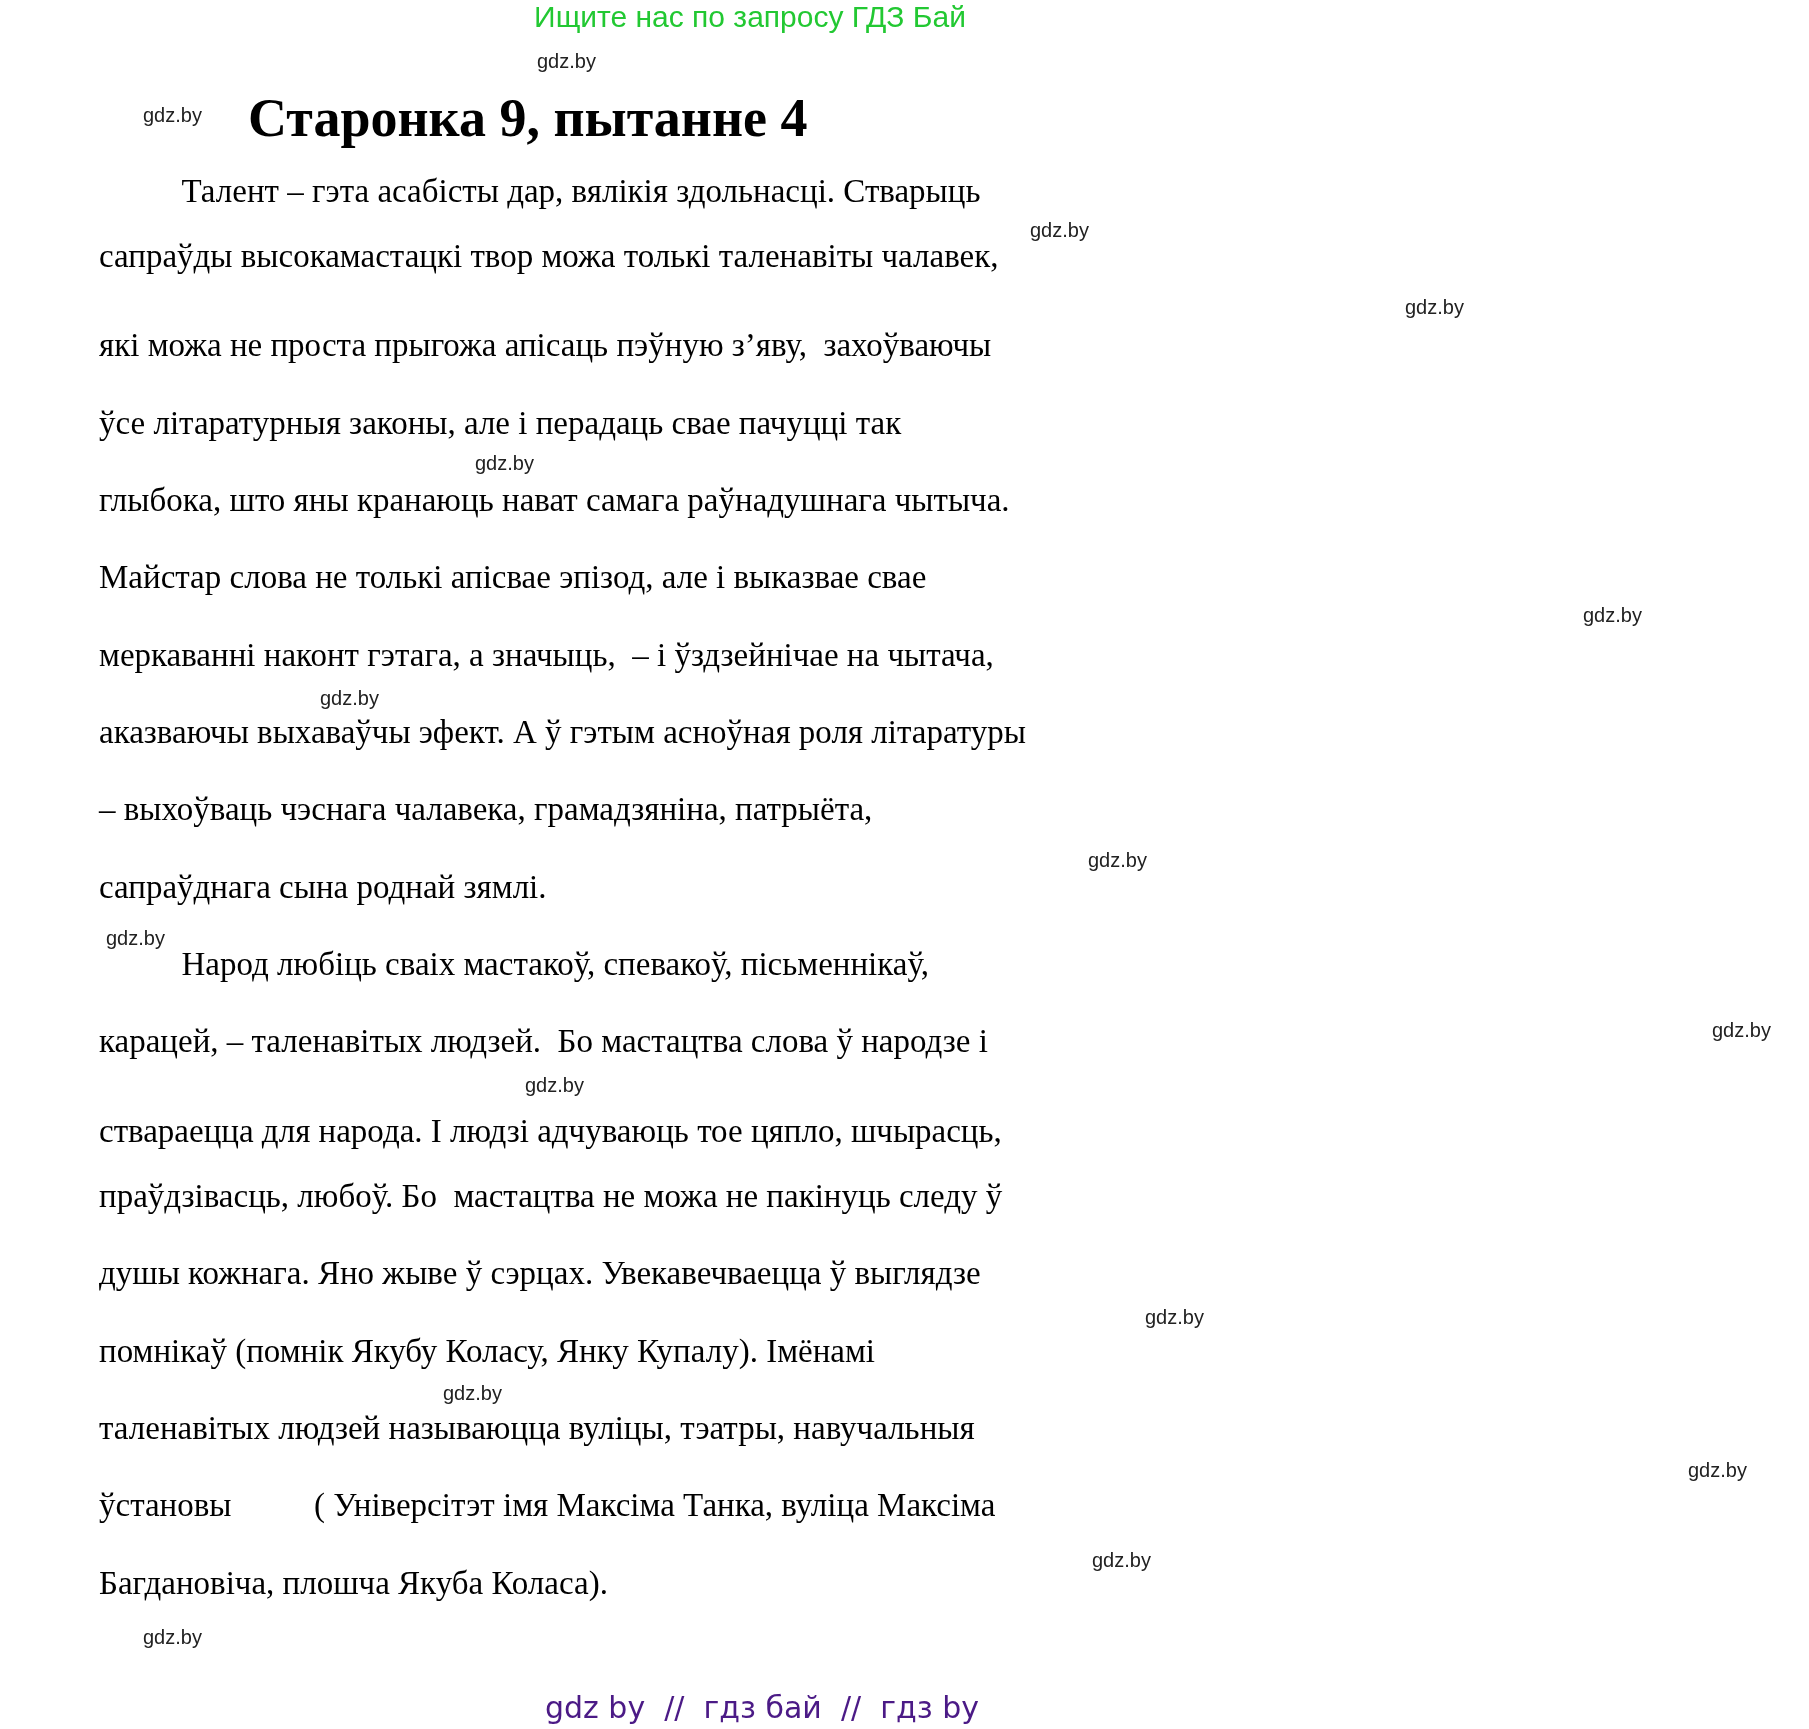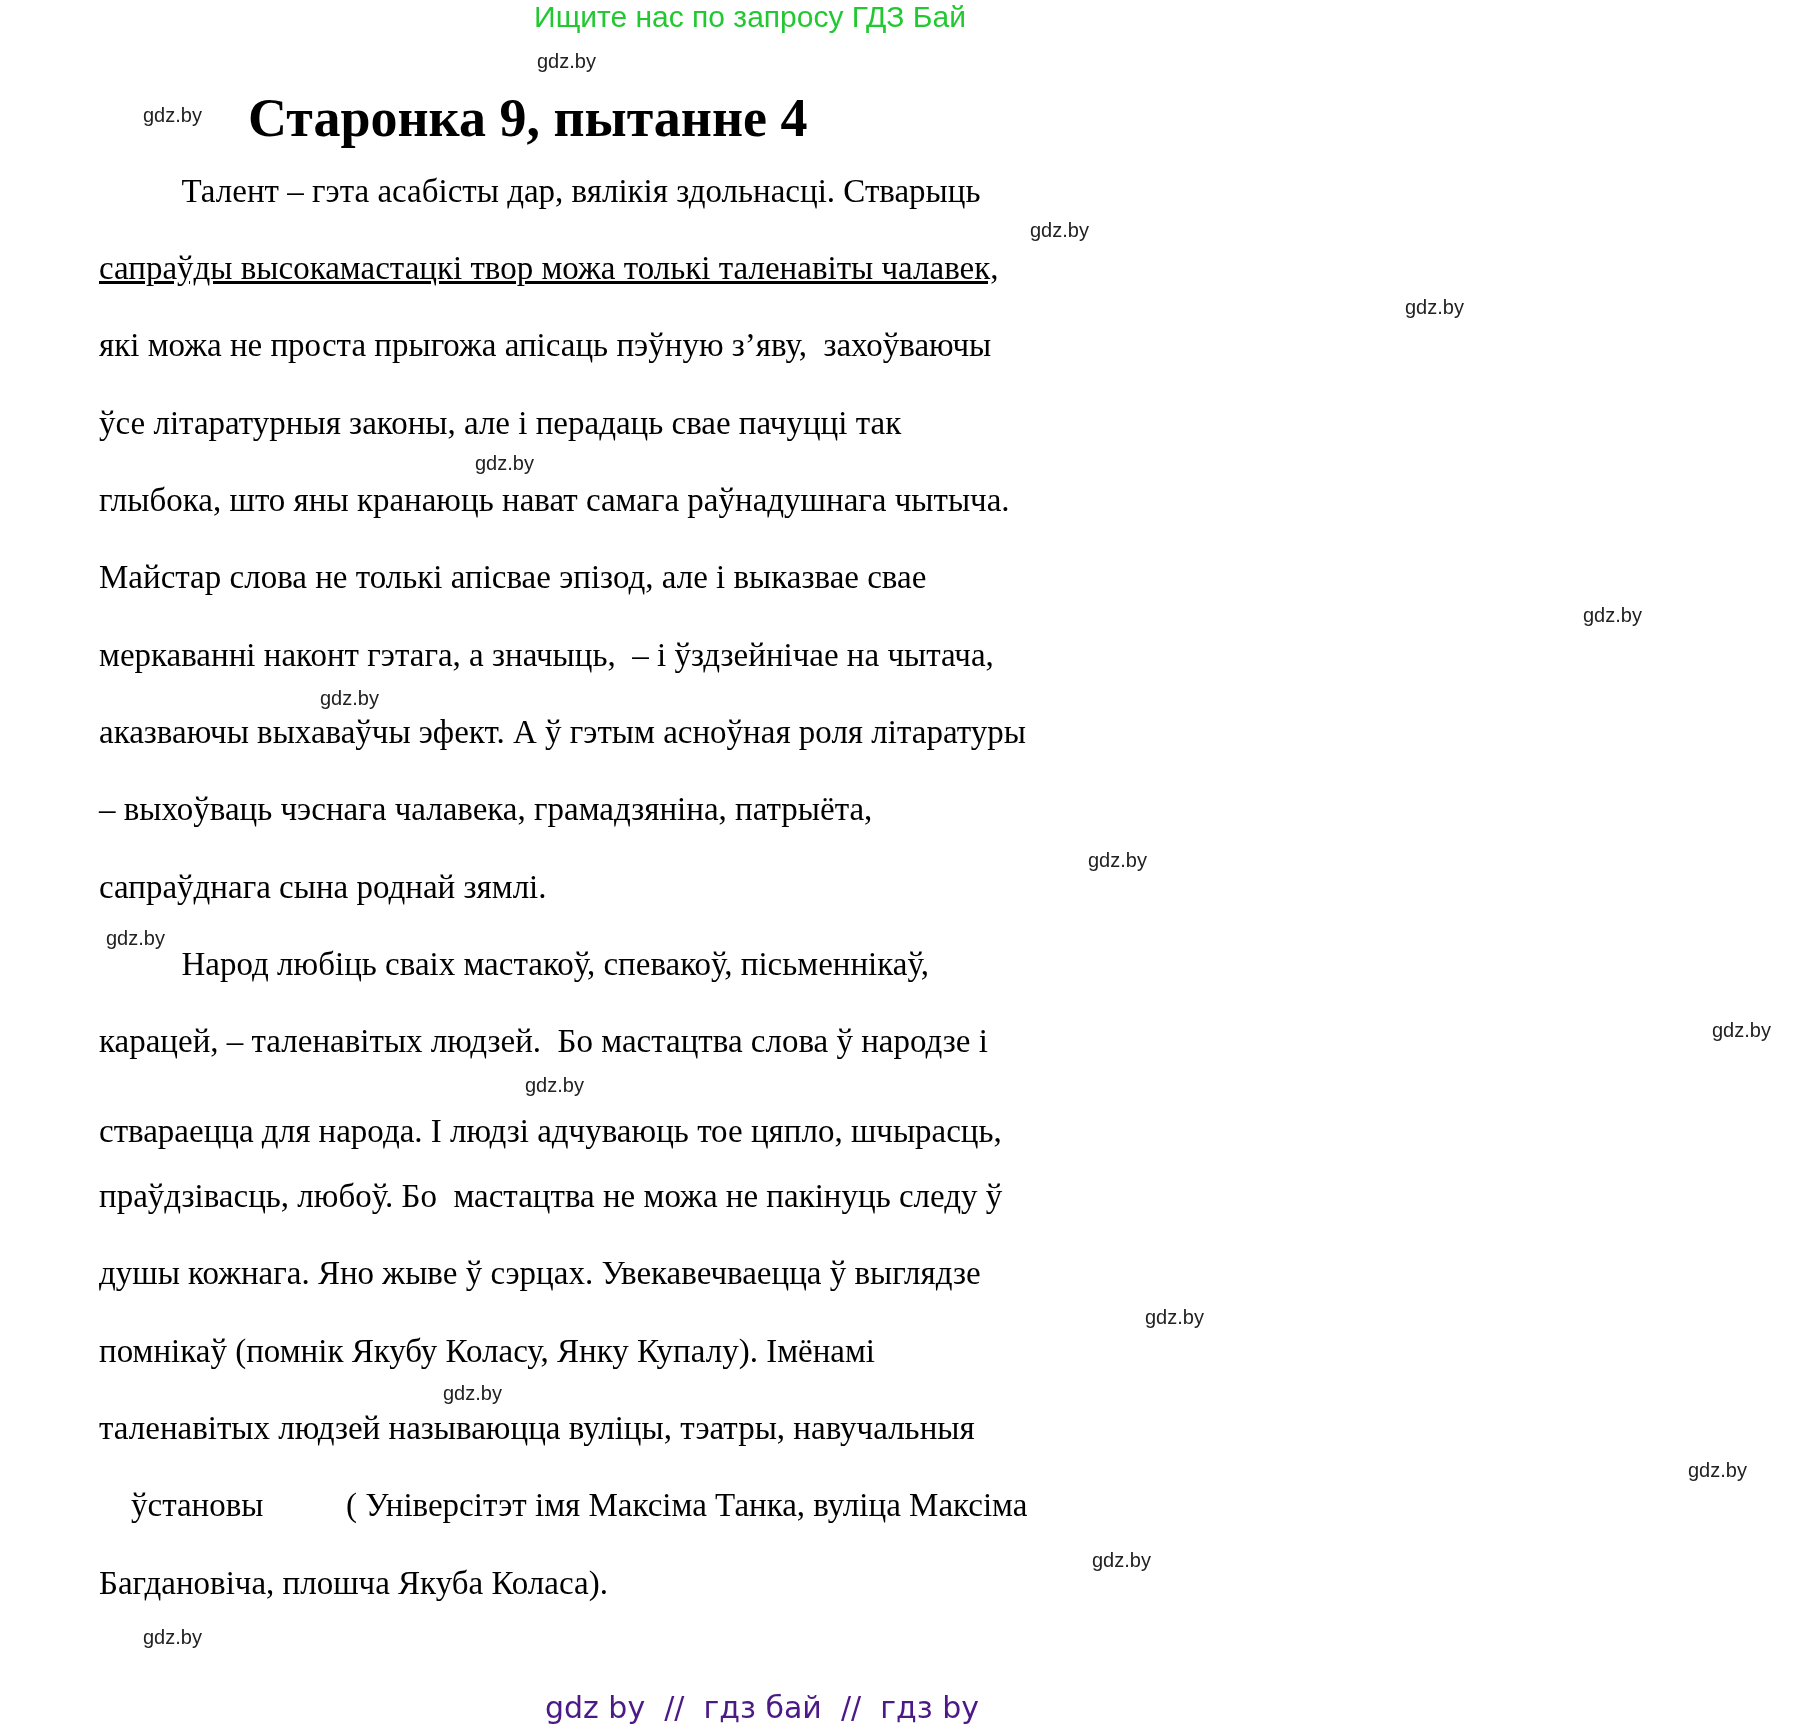--- a/index.html
+++ b/index.html
@@ -34,37 +34,37 @@
 
 <div class="top-banner">Ищите нас по запросу ГДЗ Бай</div>
 
 <div class="wm" style="left:537px;top:46px;">gdz.by</div>
 <div class="wm" style="left:143px;top:100px;">gdz.by</div>
 
 <div class="heading">Старонка 9, пытанне 4</div>
 
 <div>
   <div class="line" style="top:163px;">          Талент – гэта асабісты дар, вялікія здольнасці. Стварыць</div>
-  <div class="line" style="top:240px;text-decoration:underline;">сапраўды высокамастацкі твор можа толькі таленавіты чалавек,</div>
+  <div class="line" style="top:228px;">сапраўды высокамастацкі твор можа толькі таленавіты чалавек,</div>
   <div class="line" style="top:317px;">які можа не проста прыгожа апісаць пэўную з’яву,  захоўваючы</div>
   <div class="line" style="top:395px;">ўсе літаратурныя законы, але і перадаць свае пачуцці так</div>
   <div class="line" style="top:472px;">глыбока, што яны кранаюць нават самага раўнадушнага чытыча.</div>
   <div class="line" style="top:549px;">Майстар слова не толькі апісвае эпізод, але і выказвае свае</div>
   <div class="line" style="top:627px;">меркаванні наконт гэтага, а значыць,  – і ўздзейнічае на чытача,</div>
   <div class="line" style="top:704px;">аказваючы выхаваўчы эфект. А ў гэтым асноўная роля літаратуры</div>
   <div class="line" style="top:781px;text-align:right;">– выхоўваць чэснага чалавека, грамадзяніна, патрыёта,</div>
   <div class="line" style="top:859px;">сапраўднага сына роднай зямлі.</div>
   <div class="line" style="top:936px;">          Народ любіць сваіх мастакоў, спевакоў, пісьменнікаў,</div>
   <div class="line" style="top:1013px;">карацей, – таленавітых людзей.  Бо мастацтва слова ў народзе і</div>
   <div class="line" style="top:1091px;margin-top:12px;">ствараецца для народа. І людзі адчуваюць тое цяпло, шчырасць,</div>
   <div class="line" style="top:1168px;">праўдзівасць, любоў. Бо  мастацтва не можа не пакінуць следу ў</div>
   <div class="line" style="top:1245px;">душы кожнага. Яно жыве ў сэрцах. Увекавечваецца ў выглядзе</div>
   <div class="line" style="top:1323px;">помнікаў (помнік Якубу Коласу, Янку Купалу). Імёнамі</div>
   <div class="line" style="top:1400px;">таленавітых людзей называюцца вуліцы, тэатры, навучальныя</div>
-  <div class="line" style="top:1477px;margin-left:32px;">ўстановы          ( Універсітэт імя Максіма Танка, вуліца Максіма</div>
+  <div class="line" style="top:1477px;">ўстановы          ( Універсітэт імя Максіма Танка, вуліца Максіма</div>
   <div class="line" style="top:1555px;">Багдановіча, плошча Якуба Коласа).</div>
 </div>
 
 <div class="wm" style="left:1030px;top:215px;">gdz.by</div>
 <div class="wm" style="left:1405px;top:292px;">gdz.by</div>
 <div class="wm" style="left:475px;top:448px;">gdz.by</div>
 <div class="wm" style="left:1583px;top:600px;">gdz.by</div>
 <div class="wm" style="left:320px;top:683px;">gdz.by</div>
 <div class="wm" style="left:1088px;top:845px;">gdz.by</div>
 <div class="wm" style="left:106px;top:923px;">gdz.by</div>

